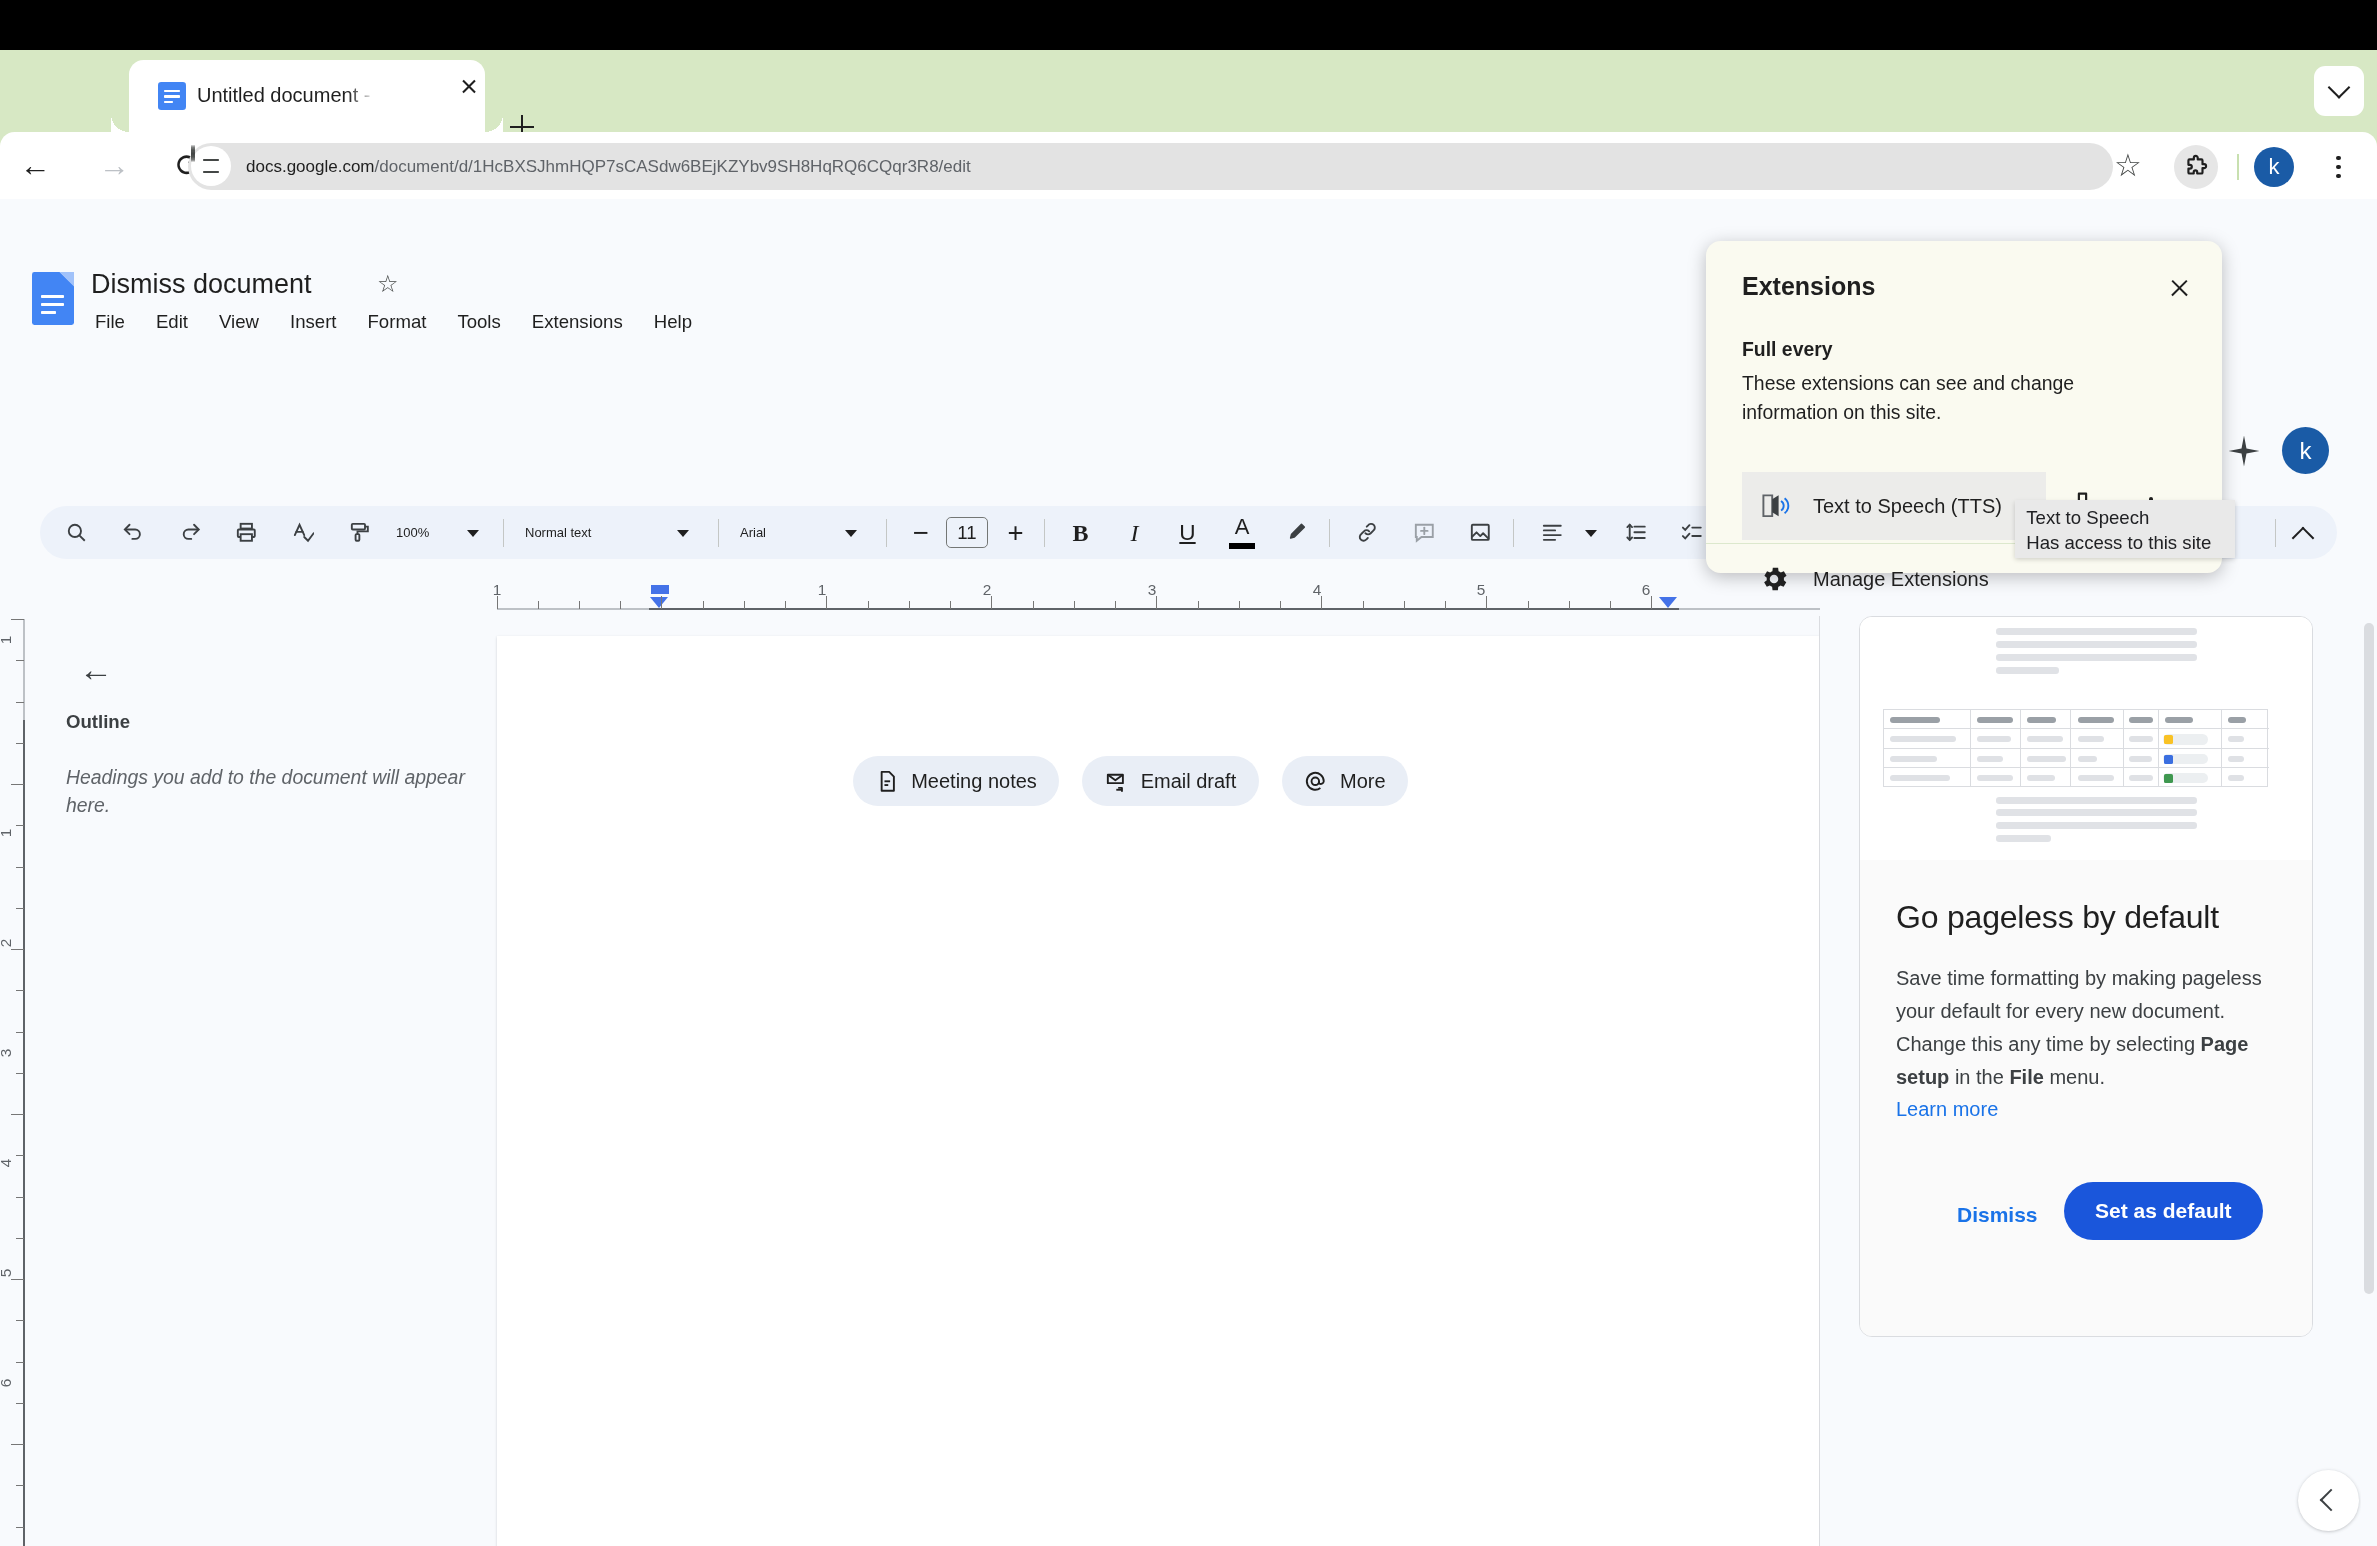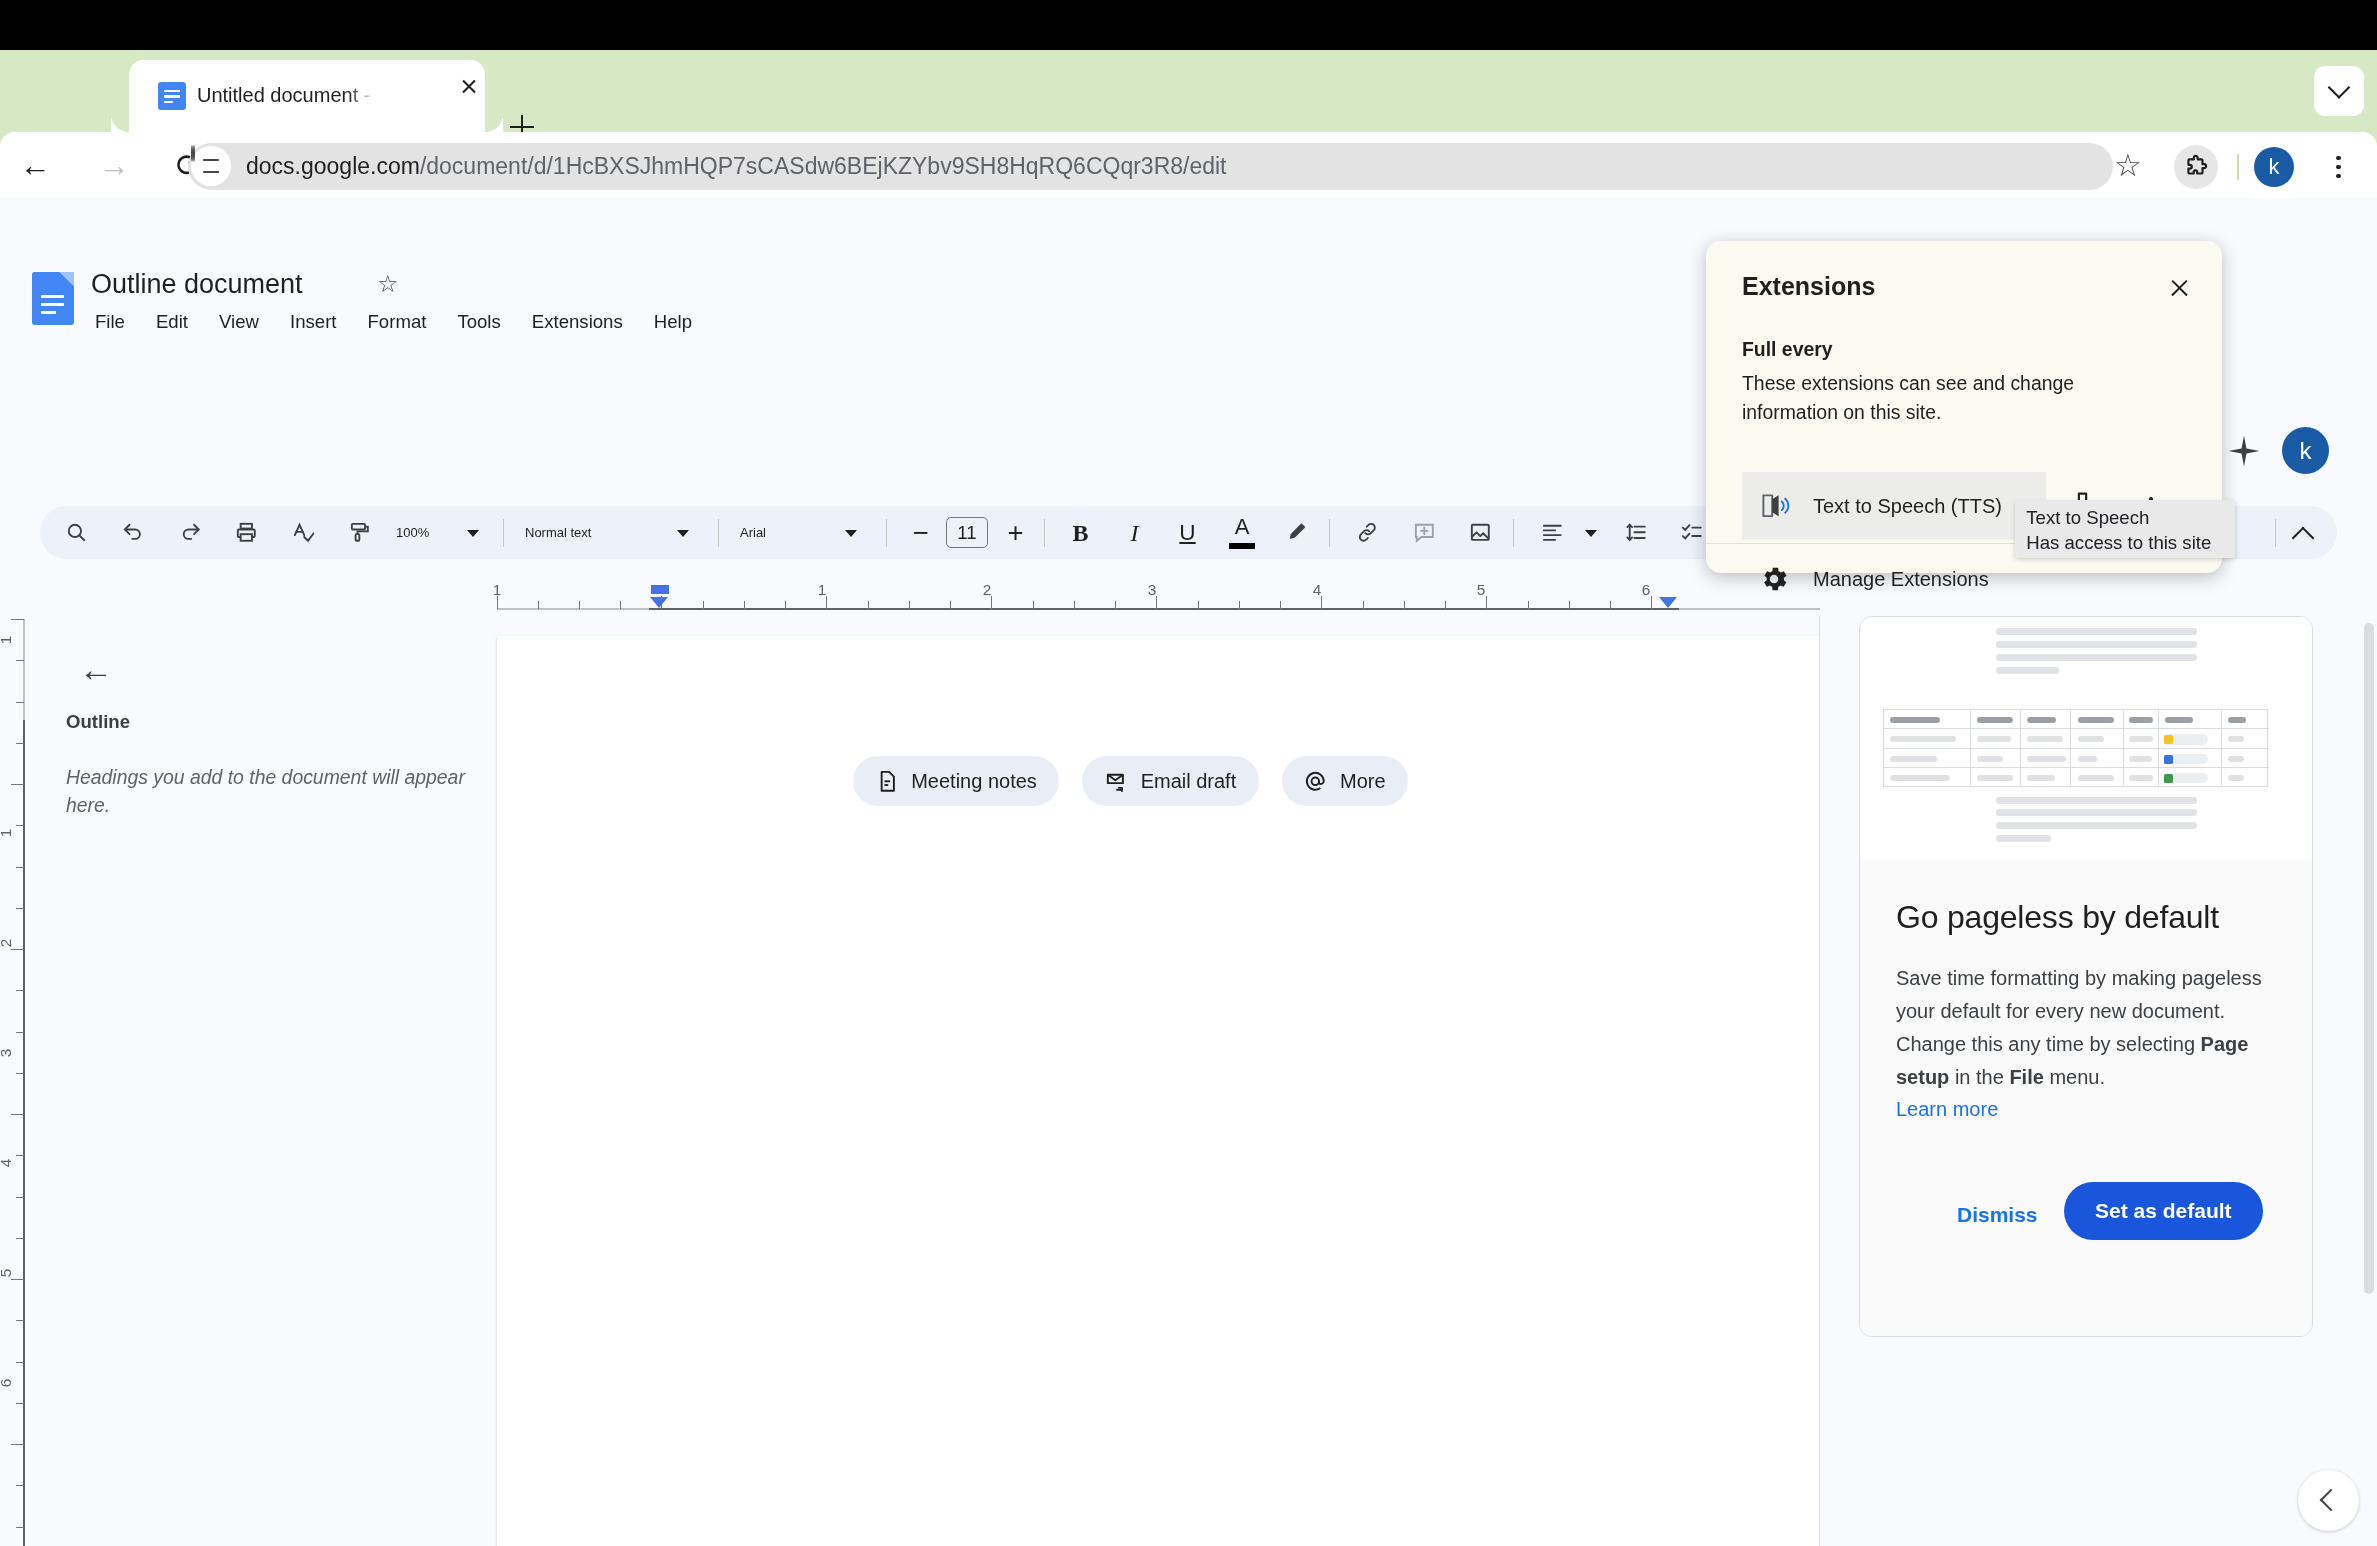--- a/index.html
+++ b/index.html
@@ -105,21 +105,21 @@
     background: #ffffff; border-radius: 50%; cursor: pointer;
   }
   #site-info-button .bar { position: absolute; background: #444746; border-radius: 0.8px; }
   #site-info-button .b1 { left: 12px; top: 13.7px; width: 16px; height: 1.9px; }
   #site-info-button .b2 { left: 12px; top: 25px; width: 16px; height: 1.9px; }
   #site-info-button .d1 { left: 21px; top: 10.5px; width: 7.3px; height: 7.3px; border: 1.8px solid #444746; border-radius: 50%; background: #fff; }
   #site-info-button .d2 { left: 10.5px; top: 22px; width: 7.3px; height: 7.3px; border: 1.8px solid #444746; border-radius: 50%; background: #fff; }
 
   #url-text {
     position: absolute; left: 58px; top: 10.5px; height: 27.5px;
-    font-size: 23px; line-height: 27.5px; color: #5f6368; white-space: nowrap;
+    font-size: 17px; line-height: 27.5px; color: #5f6368; white-space: nowrap;
   }
   #url-text .host { color: #1f1f1f; }
 
   #bookmark-button { position: absolute; left: 2114px; top: 17px; width: 34px; height: 34px; cursor: pointer; }
   #bookmark-button .star { font-size: 31px; line-height: 34px; color: #444746; }
 
   #extensions-button {
     position: absolute; left: 2174px; top: 13px; width: 44px; height: 44px;
     background: #e6e6e6; border-radius: 50%; cursor: pointer;
   }
@@ -418,21 +418,21 @@
   <div id="page-viewport">
 
     <div id="docs-logo">
       <span class="sheet"></span>
         <span class="fold"></span>
       <i></i>
         <i></i>
         <i></i>
     </div>
 
-    <div id="doc-title">Outline document</div>
+    <div id="doc-title">Dismiss document</div>
     <div id="star-doc-button">
       <span class="star">☆</span>
     </div>
 
     <div id="menu-bar">
       <span class="menu-item">File</span>
       <span class="menu-item">Edit</span>
       <span class="menu-item">View</span>
       <span class="menu-item">Insert</span>
       <span class="menu-item">Format</span>

